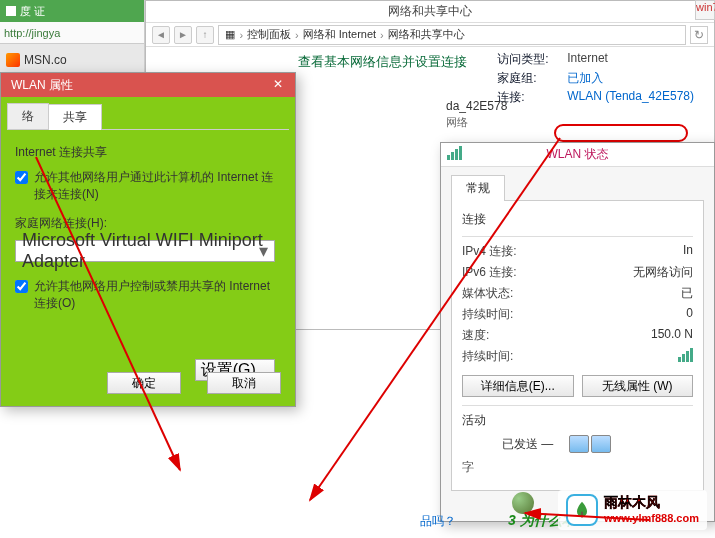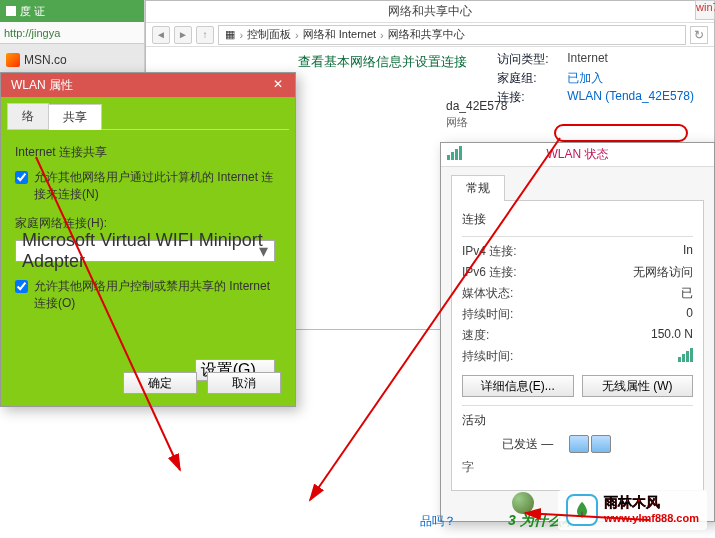--- a/index.html
+++ b/index.html
@@ -47,21 +47,21 @@
     .tabs { display:flex; border-bottom:1px solid #ccc; margin:6px 6px 0; }
     .tabs .tab { padding:4px 14px; border:1px solid #ccc; border-bottom:none; margin-right:-1px; background:#eee; font-size:12px; cursor:pointer; }
     .tabs .tab.active { background:#fff; position:relative; top:1px; }
     .prop-body { padding:14px 14px 8px; }
     .grp-label { font-size:12px; margin-bottom:8px; }
     .chk { display:flex; align-items:flex-start; gap:6px; margin-bottom:12px; font-size:12px; }
     .chk input { margin-top:2px; }
     .dd { width:260px; height:22px; border:1px solid #aaa; background:#fff; padding:0 6px; display:flex; align-items:center; margin-bottom:16px; font-size:18px; position:relative; }
     .dd:after { content:"▾"; position:absolute; right:6px; color:#666; }
     .btn-set { position:absolute; right:20px; top:286px; width:80px; height:22px; border:1px solid #aaa; background:linear-gradient(#fdfdfd,#e8e8e8); font-size:16px; cursor:pointer; }
-    .dlg-bottom { position:absolute; bottom:12px; right:14px; display:flex; gap:10px;margin-top:30px; }
+    .dlg-bottom { position:absolute; bottom:12px; right:14px; display:flex; gap:26px;margin-top:30px; }
     .btn { width:74px; height:22px; border:1px solid #aaa; background:linear-gradient(#fdfdfd,#e8e8e8); font-size:12px; cursor:pointer; }
 
     
     .dlg-stat { position:absolute; left:440px; top:142px; width:275px; height:380px; background:#f6f6f6; border:1px solid #999; box-shadow:4px 4px 12px rgba(0,0,0,.25); z-index:5; }
     .dlg-stat .titlebar { height:24px; background:#fff; display:flex; align-items:center; justify-content:center; font-size:12px; color:#be185d; border-bottom:1px solid #ddd; }
     .sigbars { position:absolute; left:6px; top:3px; display:flex; align-items:flex-end; gap:1px; }
     .sigbars span { width:3px; background:#4a8; }
     .sigbars span:nth-child(1){height:5px;} .sigbars span:nth-child(2){height:8px;} .sigbars span:nth-child(3){height:11px;} .sigbars span:nth-child(4){height:14px;}
     .stat-body { padding:8px 10px; }
     .stat-tab { display:inline-block; padding:4px 14px; border:1px solid #ccc; border-bottom:none; background:#fff; font-size:12px; margin-bottom:-1px; }

